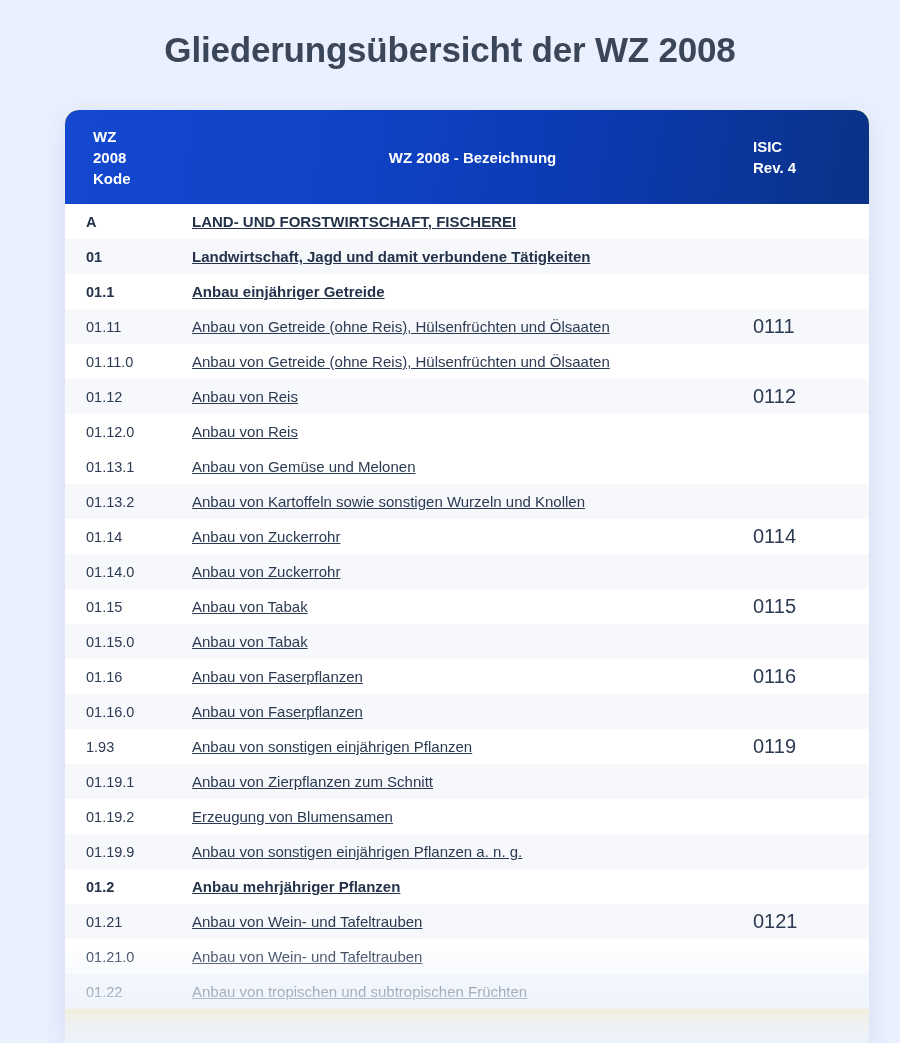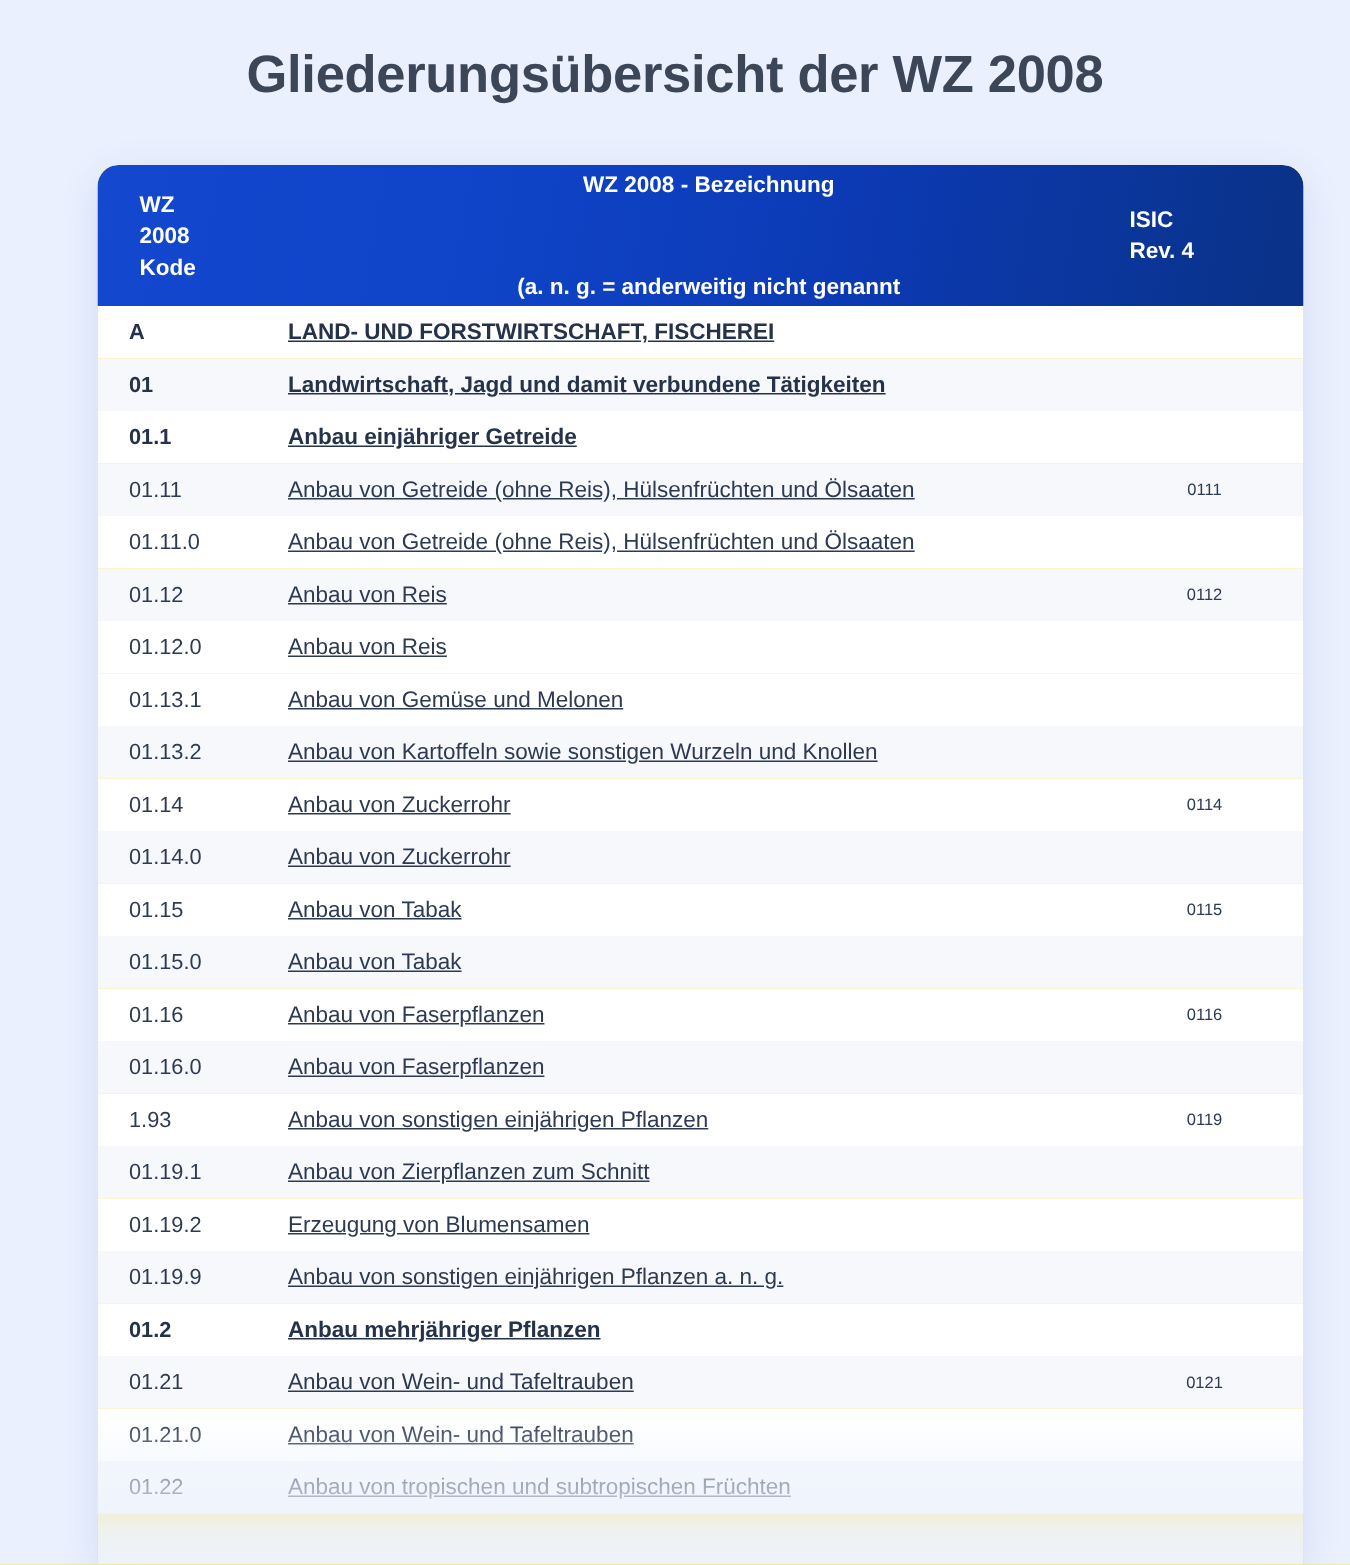--- a/index.html
+++ b/index.html
@@ -122,23 +122,22 @@
   .c-desc {
     flex: 1 1 auto;
     box-sizing: border-box;
     padding-left: 0px;
     font-size: 15px;
     text-decoration: underline;
   }
   .c-isic {
     width: 116px;
     box-sizing: border-box;
-    text-align: center;
     padding-right: 16px;
-    font-size: 11px;
+    font-size: 20px;
   }
 
   
   .fade-mask {
     position: absolute;
     left: 0;
     right: 0;
     bottom: 0;
     height: 100px;
     pointer-events: none;
@@ -159,21 +158,20 @@
   <div class="table-card">
 
     <div class="thead">
       <div class="th th-code">
         <span>WZ</span>
         <span>2008</span>
         <span>Kode</span>
       </div>
       <div class="th th-desc">
         <span>WZ 2008 - Bezeichnung</span>
-        <span>(a. n. g. = anderweitig nicht genannt</span>
       </div>
       <div class="th th-isic">
         <span>ISIC</span>
         <span>Rev. 4</span>
       </div>
     </div>
 
     <div class="tbody" id="tbody">
         <div class="row bold">
           <div class="cell c-code">A</div>

